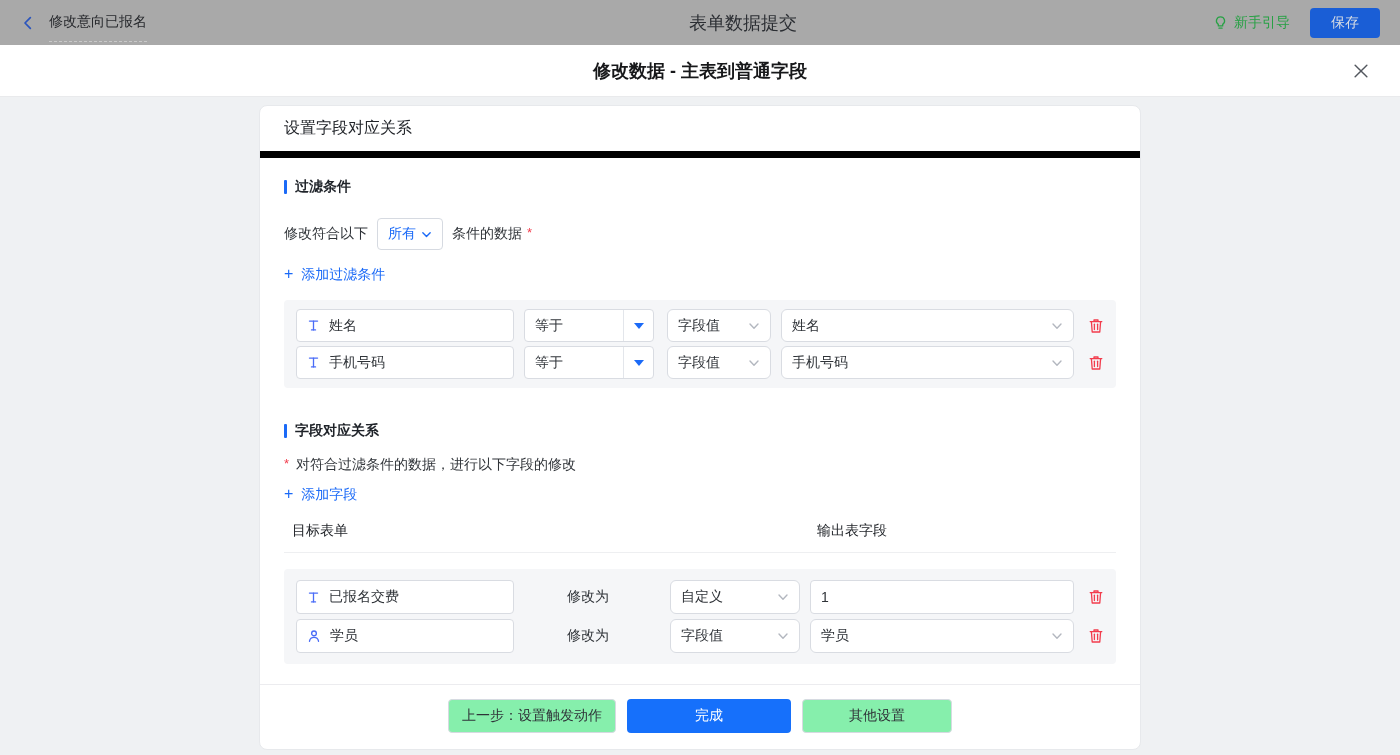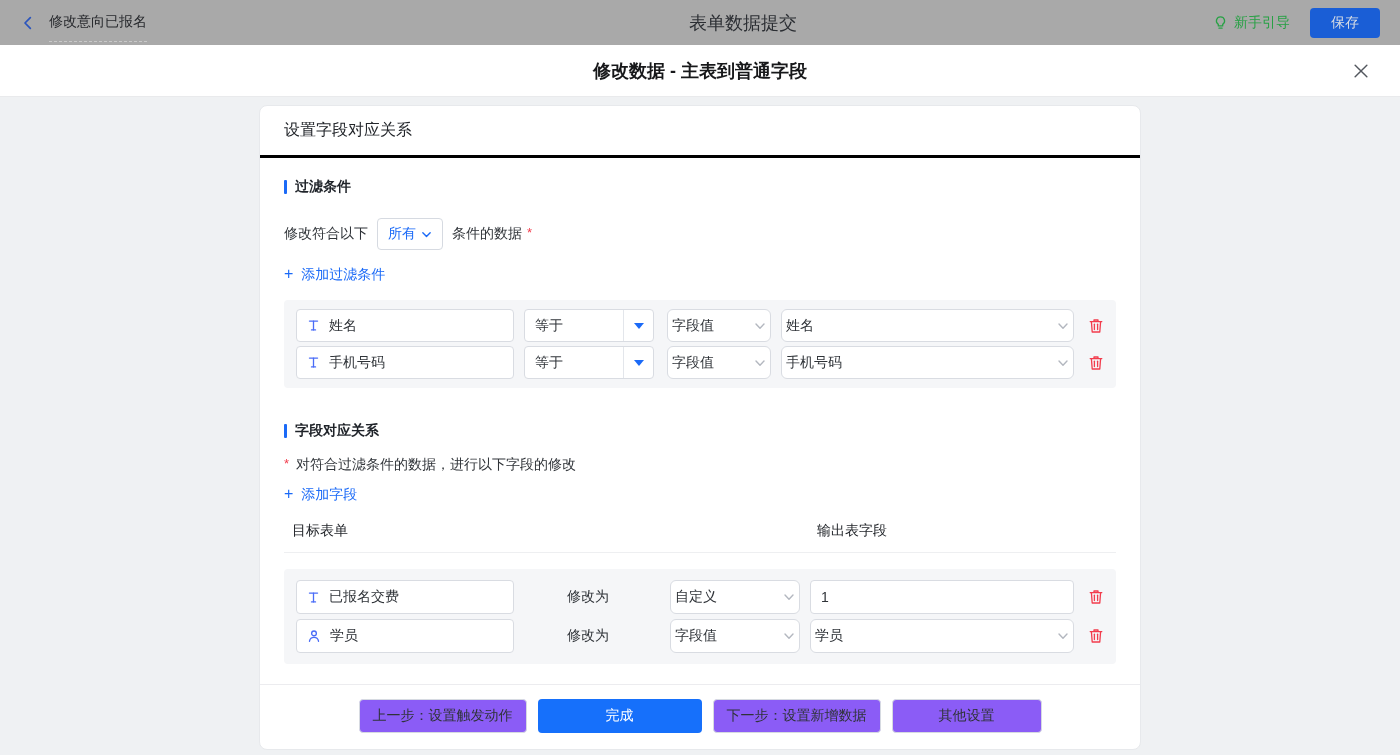--- a/index.html
+++ b/index.html
@@ -45,21 +45,21 @@
     background:none; border:none; padding:4px; cursor:pointer; line-height:0;
   }
 
   
   .card {
     width:882px; margin:8px auto 0; background:#fff;
     border:1px solid #e7e9ec; border-radius:8px;
   }
   .card-header {
     height:52px; display:flex; align-items:center; padding:0 24px;
-    font-size:16px; color:#23262b; border-bottom:3px solid #000000;
+    font-size:16px; color:#23262b; border-bottom:7px solid #000000;
   }
   .card-content { padding:0 24px; }
 
   .section-title { display:flex; align-items:center; font-size:14px; font-weight:700; color:#1f2329; }
   .section-bar { width:3px; height:14px; background:#1b6af7; margin-right:8px; border-radius:1px; }
   .mt-filter { margin-top:20px; }
   .mt-mapping { margin-top:34px; }
 
   .match-row { margin-top:22px; display:flex; align-items:center; font-size:14px; color:#2f3338; }
   .mode-select {
@@ -92,21 +92,21 @@
     margin-left:10px; width:130px; height:100%; background:#fff;
     border:1px solid #d9dce2; border-radius:4px; display:flex; align-items:stretch; cursor:pointer;
   }
   .op-text { flex:1; display:flex; align-items:center; padding:0 10px; font-size:14px; color:#2f3338; }
   .op-dd { width:30px; border-left:1px solid #e3e6eb; display:flex; align-items:center; justify-content:center; }
   .tri-down { width:0; height:0; border-left:5px solid transparent; border-right:5px solid transparent; border-top:6px solid #1b6af7; }
 
   .select-box {
     height:100%; background:#fff; border:1px solid #d9dce2; border-radius:6px;
     display:flex; align-items:center; justify-content:space-between;
-    padding:0 4px; font-size:14px; color:#2f3338; cursor:pointer;gap:24px;
+    padding:0 10px; font-size:14px; color:#2f3338; cursor:pointer;gap:24px;
   }
   .type-select { margin-left:13px; width:104px; }
   .map-type-select { margin-left:0; width:130px; }
   .value-select { margin-left:10px; flex:1; }
   .value-input {
     margin-left:10px; flex:1; height:100%; background:#fff;
     border:1px solid #d9dce2; border-radius:4px; padding:0 10px;
     font-size:14px; color:#2f3338; font-family:inherit;
   }
 
@@ -122,21 +122,21 @@
   .col-target { margin-left:8px; }
   .col-output { position:absolute; left:533px; }
 
   .card-footer {
     margin-top:20px; border-top:1px solid #ececef;
     padding:14px 0 16px; display:flex; justify-content:center; gap:11px;
   }
   .btn {
     height:34px; border-radius:4px; font-size:14px; cursor:pointer; font-family:inherit;
   }
-  .btn-outline { background:#8b5cf6; border:1px solid #d6dae1; color:#2f3338; padding:0 13px; }
+  .btn-outline { background:#86efac; border:1px solid #d6dae1; color:#2f3338; padding:0 13px; }
   .btn-primary { background:#1670fb; border:none; color:#fff; width:164px; }
   .btn-fixed { width:150px; padding:0; }
 </style>
 </head>
 <body>
 
 <div class="topbar">
   <div class="back-btn">
     <span style="line-height:0;">
       <svg width="16" height="16" viewBox="0 0 24 24">
@@ -395,17 +395,16 @@
             </span>
           </button>
         </div>
 
       </div>
     </div>
 
     <div class="card-footer">
       <button class="btn btn-outline">上一步：设置触发动作</button>
       <button class="btn btn-primary">完成</button>
-      <button class="btn btn-outline">下一步：设置新增数据</button>
       <button class="btn btn-outline btn-fixed">其他设置</button>
     </div>
   </div>
 </div>
 
 </body></html>

